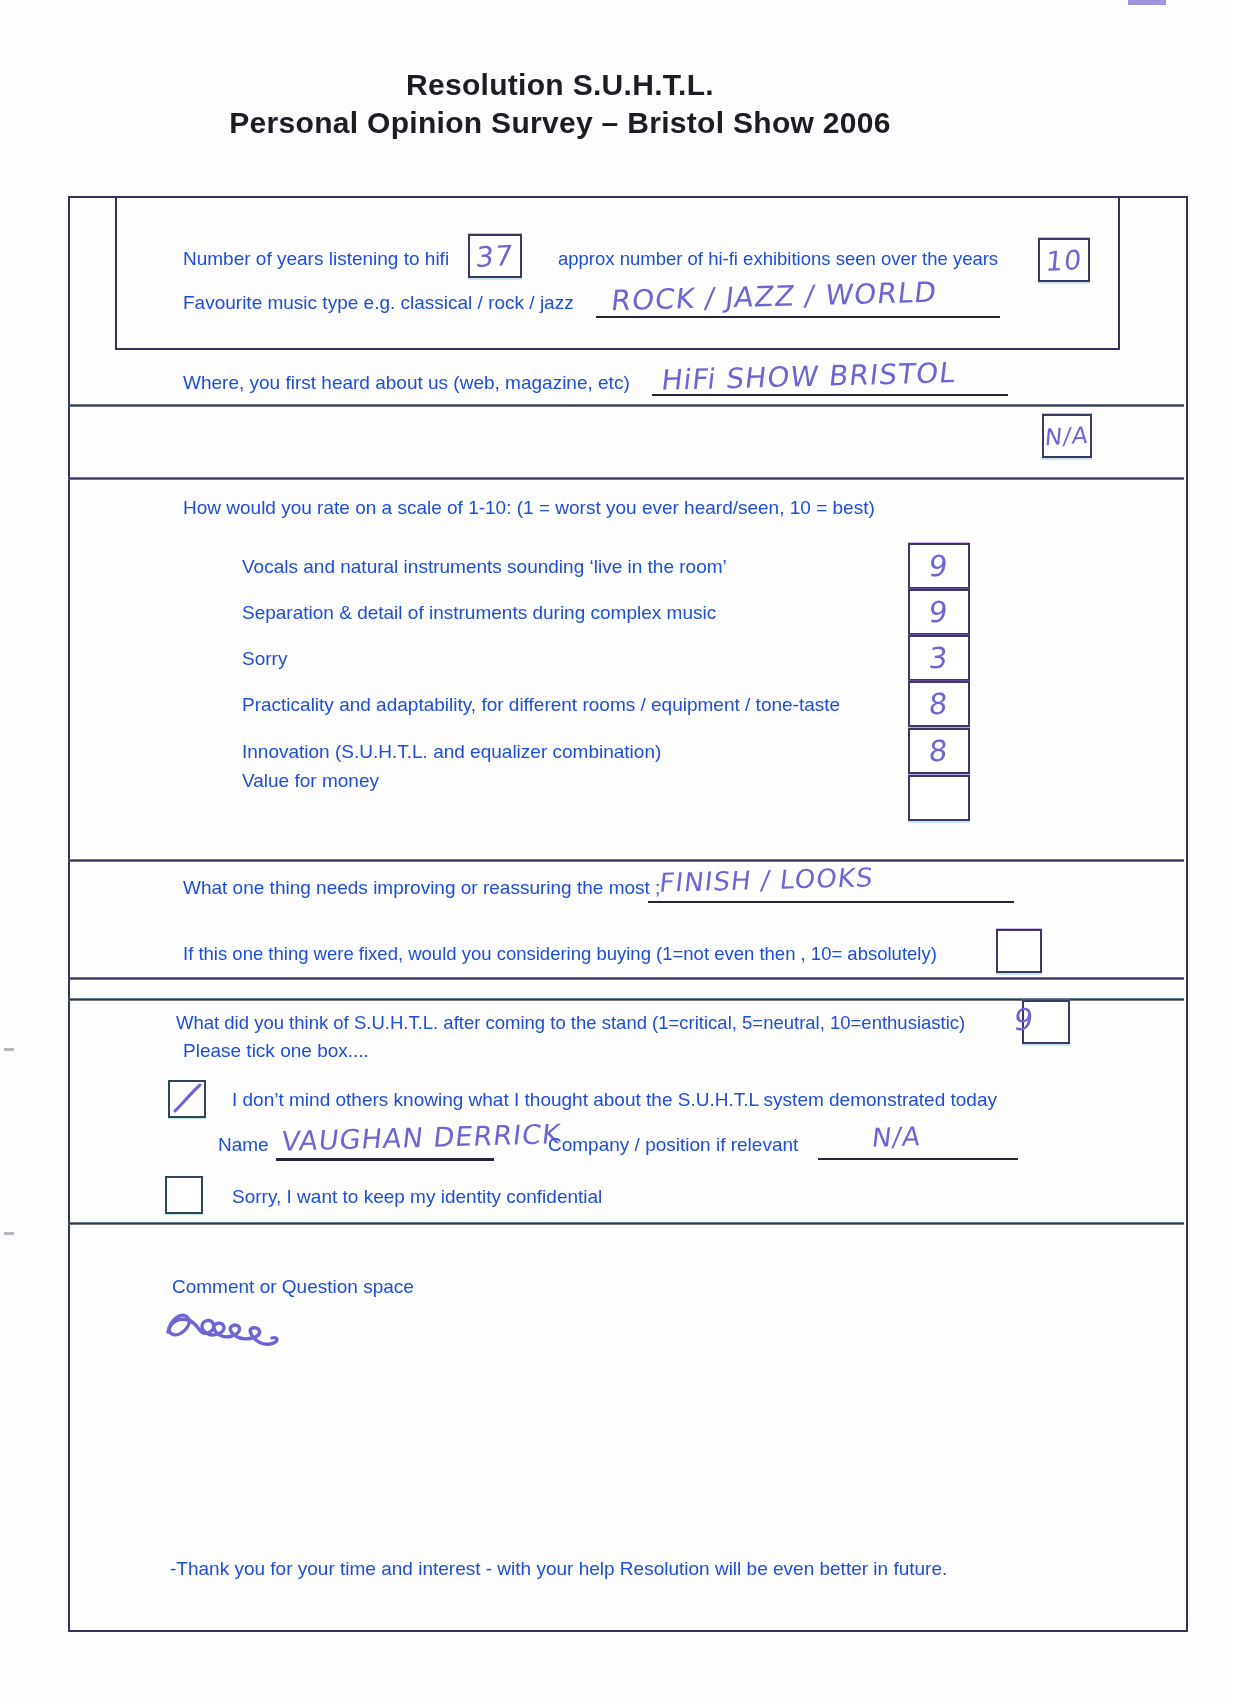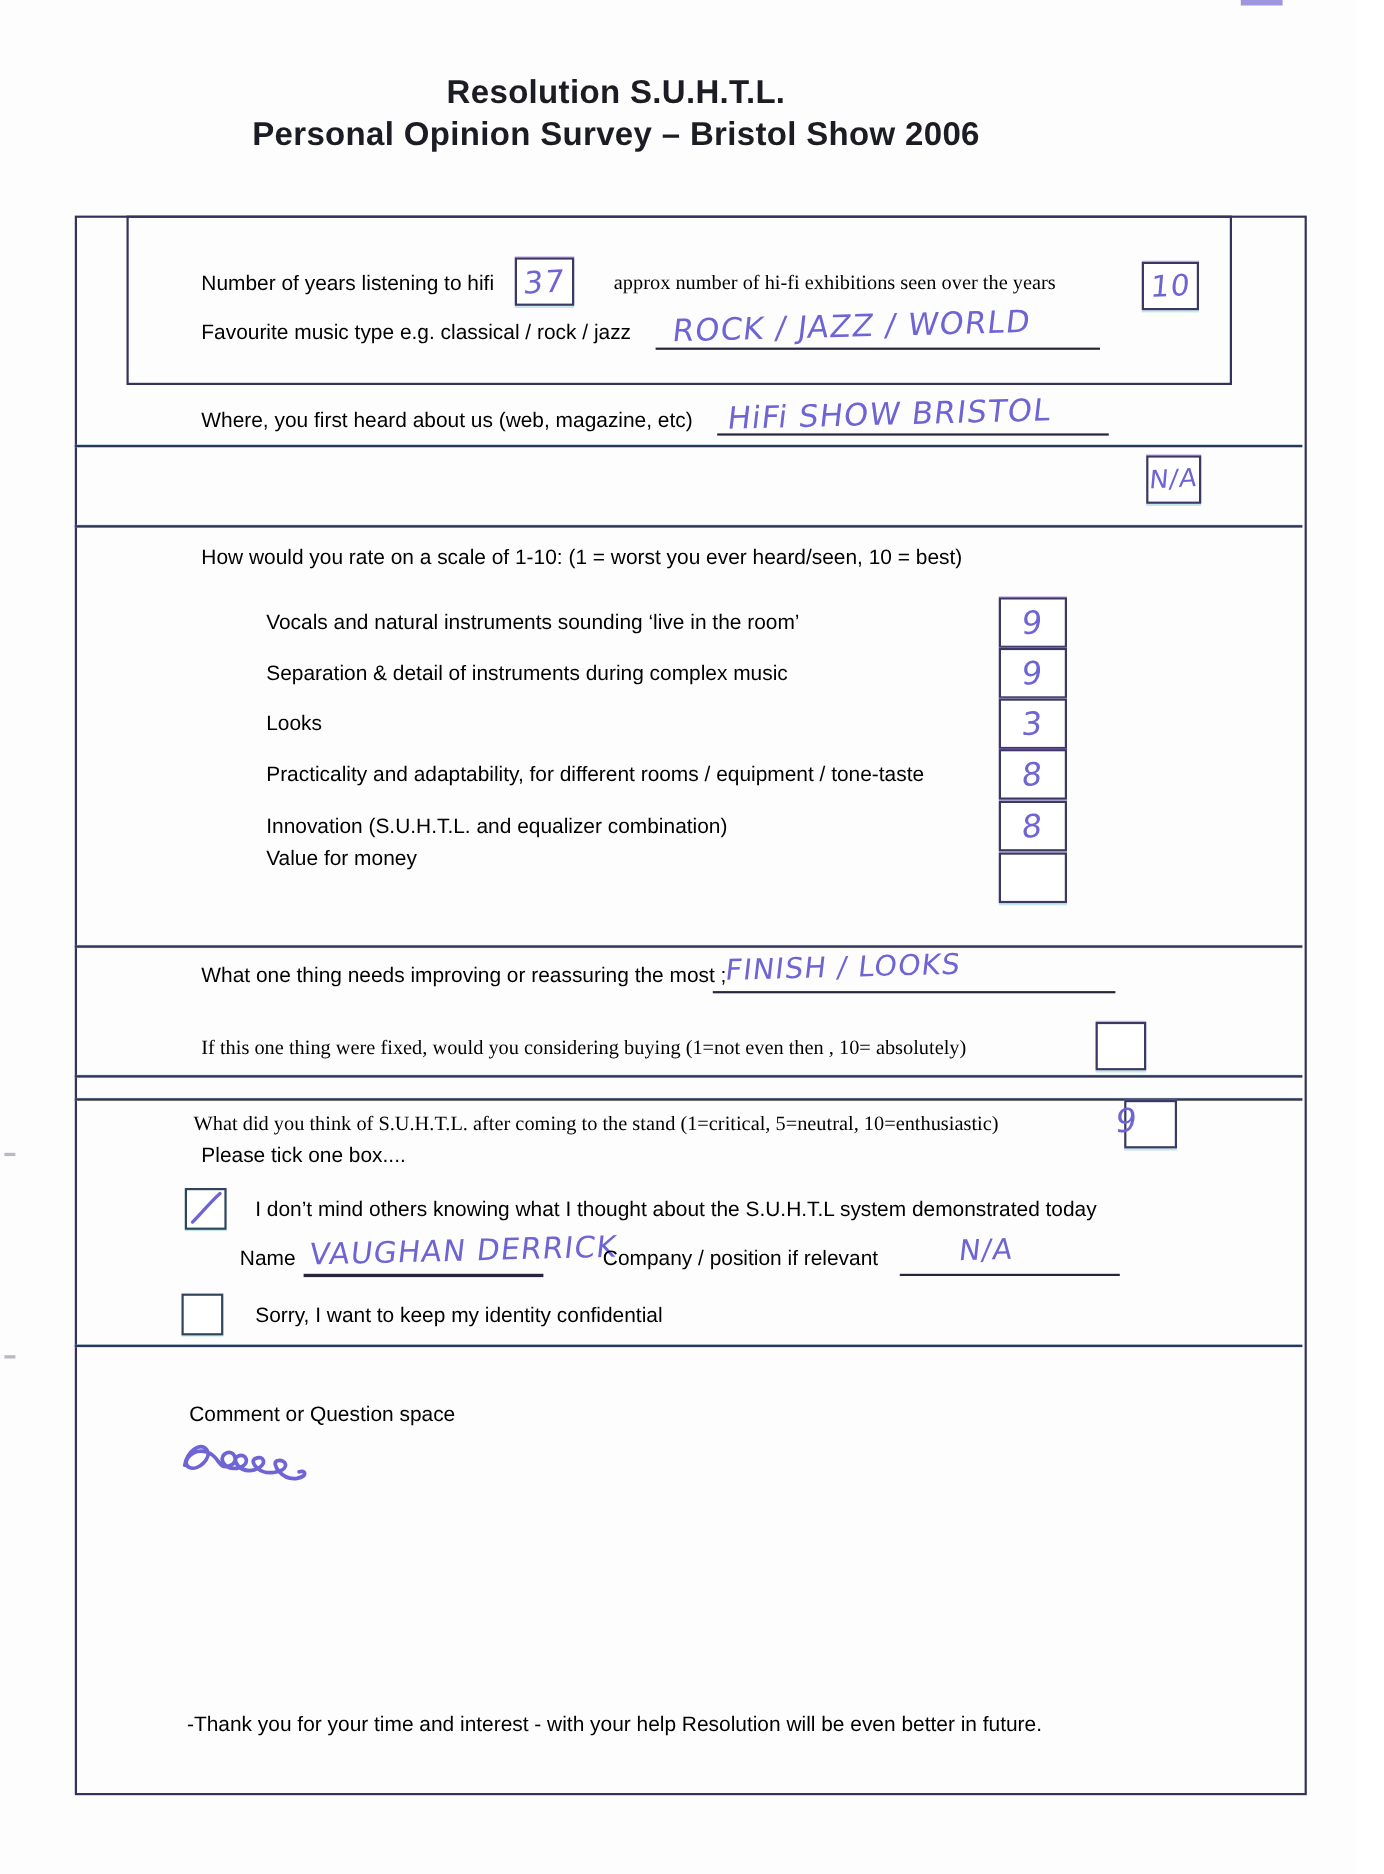--- a/index.html
+++ b/index.html
@@ -1,22 +1,22 @@
 <!DOCTYPE html>
 <html><head>
 <meta charset="utf-8">
 <style>
   html,body{margin:0;padding:0;background:#ffffff;}
   .page{
     position:relative;width:1234px;height:1704px;background:#fdfdfd;overflow:hidden;
     font-family:"Liberation Sans","DejaVu Sans",sans-serif;color:#23232e;
   }
   .title{position:absolute;left:0;width:1120px;text-align:center;font-size:30px;font-weight:700;color:#1c1c24;letter-spacing:.3px;}
-  .lbl{position:absolute;font-size:19px;color:#000000;white-space:nowrap;}
-  .lbl.sm{font-size:18.5px;font-family:Liberation Serif, serif;}
+  .lbl{position:absolute;font-size:19px;color:#1d4ed8;white-space:nowrap;}
+  .lbl.sm{font-size:18.5px;}
   .rect{position:absolute;border:2px solid #33325b;background:transparent;}
   .hline{position:absolute;height:3px;background:linear-gradient(180deg,rgba(90,190,190,.55) 0%,#34325a 30%,#34325a 70%,rgba(185,175,80,.6) 100%);}
   .uline{position:absolute;height:2px;background:#26253a;}
   .fbox{position:absolute;background:#fff;border:2px solid #3b3963;
         box-shadow:0 -1px 0 rgba(150,100,210,.45),0 2px 0 rgba(90,190,190,.35);
         display:flex;align-items:center;justify-content:center;}
   .cbox{position:absolute;width:34px;height:34px;background:#fff;border:2px solid #30445e;
         box-shadow:0 1px 0 rgba(90,190,190,.4);}
   .hand{position:absolute;color:#6e64d4;font-family:"DejaVu Sans",sans-serif;
         transform:skewX(-8deg) rotate(-1.5deg);white-space:nowrap;letter-spacing:1px;}
@@ -73,21 +73,21 @@
   <div class="lbl" style="left:242px;top:556px;">Vocals and natural instruments sounding ‘live in the room’</div>
   <div class="fbox" style="left:908px;top:543px;width:58px;height:42px;">
     <span class="hand inbox" style="font-size:29px;">9</span>
   </div>
 
   <div class="lbl" style="left:242px;top:602px;">Separation &amp; detail of instruments during complex music</div>
   <div class="fbox" style="left:908px;top:589px;width:58px;height:42px;">
     <span class="hand inbox" style="font-size:29px;">9</span>
   </div>
 
-  <div class="lbl" style="left:242px;top:648px;">Looks</div>
+  <div class="lbl" style="left:242px;top:648px;">Sorry</div>
   <div class="fbox" style="left:908px;top:635px;width:58px;height:42px;">
     <span class="hand inbox" style="font-size:29px;">3</span>
   </div>
 
   <div class="lbl" style="left:242px;top:694px;">Practicality and adaptability, for different rooms / equipment / tone-taste</div>
   <div class="fbox" style="left:908px;top:681px;width:58px;height:42px;">
     <span class="hand inbox" style="font-size:29px;">8</span>
   </div>
 
   <div class="lbl" style="left:242px;top:741px;">Innovation (S.U.H.T.L. and equalizer combination)</div>

